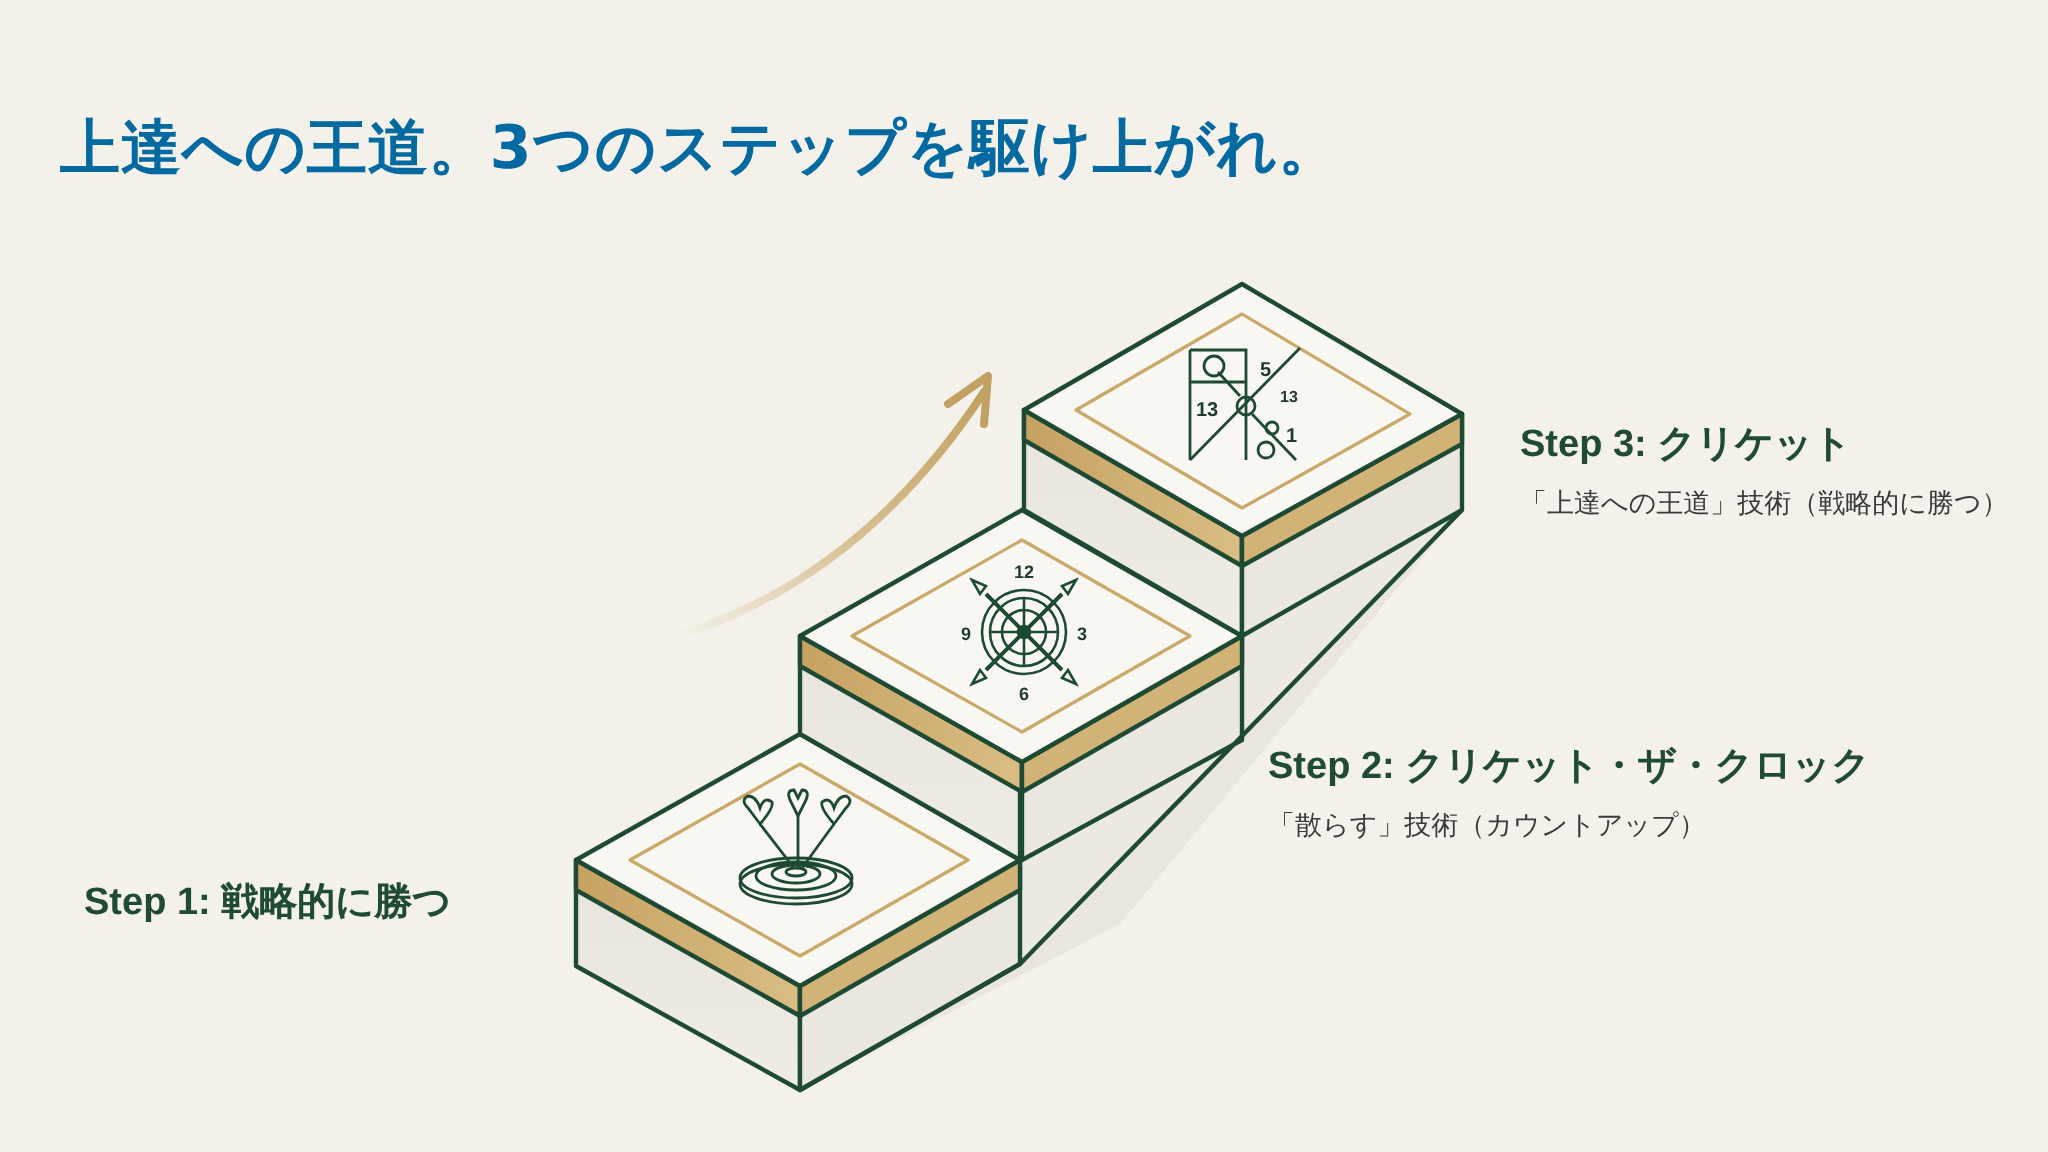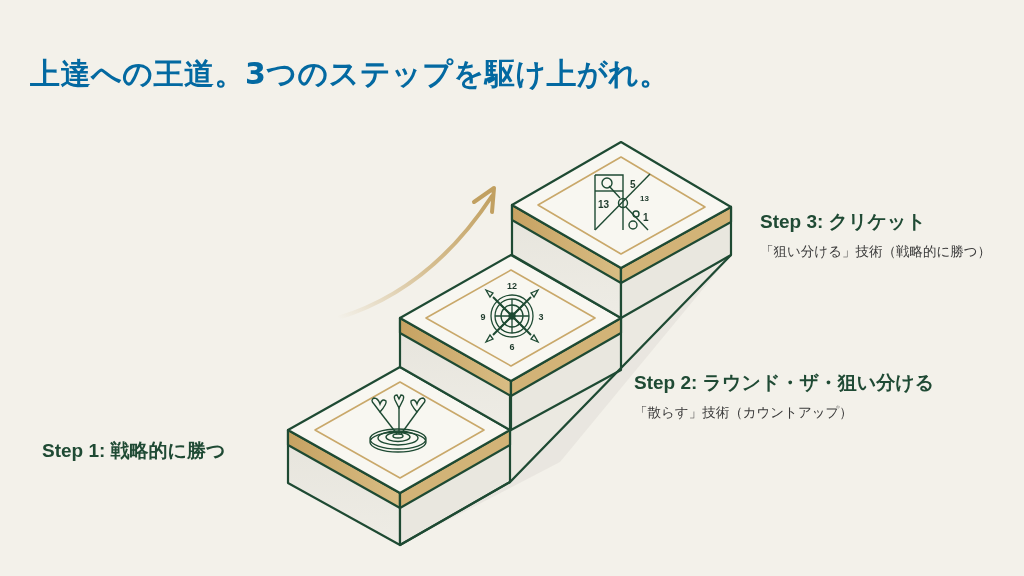--- a/index.html
+++ b/index.html
@@ -146,21 +146,21 @@
   <g>
     <text class="num" x="630" y="188" font-size="10">5</text>
     <text class="num" x="598" y="208" font-size="10">13</text>
     <text class="num" x="643" y="221" font-size="10">1</text>
     <text class="num" x="640" y="201" font-size="8">13</text>
   </g>
 </svg>
 
 <div class="label" id="lbl3">
   <div class="step">Step 3: クリケット</div>
-  <div class="desc">「狙い分ける」技術（戦略的に勝つ）</div>
+  <div class="desc">「上達への王道」技術（戦略的に勝つ）</div>
 </div>
 <div class="label" id="lbl2">
-  <div class="step">Step 2: ラウンド・ザ・狙い分ける</div>
+  <div class="step">Step 2: クリケット・ザ・クロック</div>
   <div class="desc">「散らす」技術（カウントアップ）</div>
 </div>
 <div class="label" id="lbl1">
   <div class="step">Step 1: 戦略的に勝つ</div>
 </div>
 
 </body></html>

